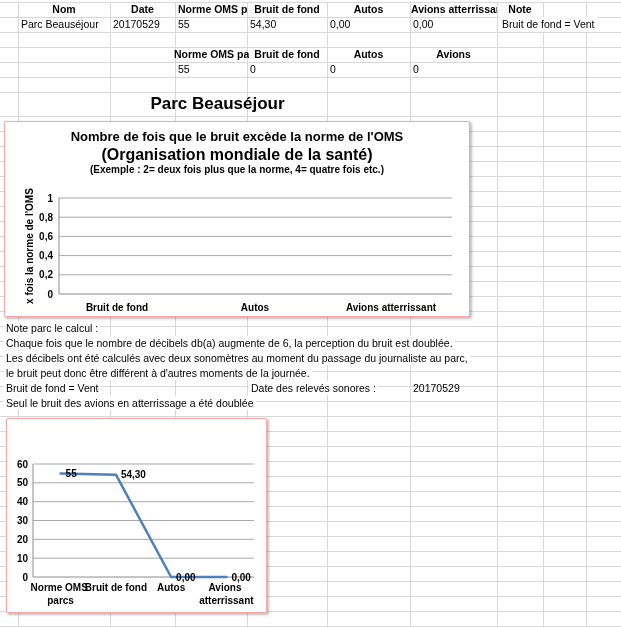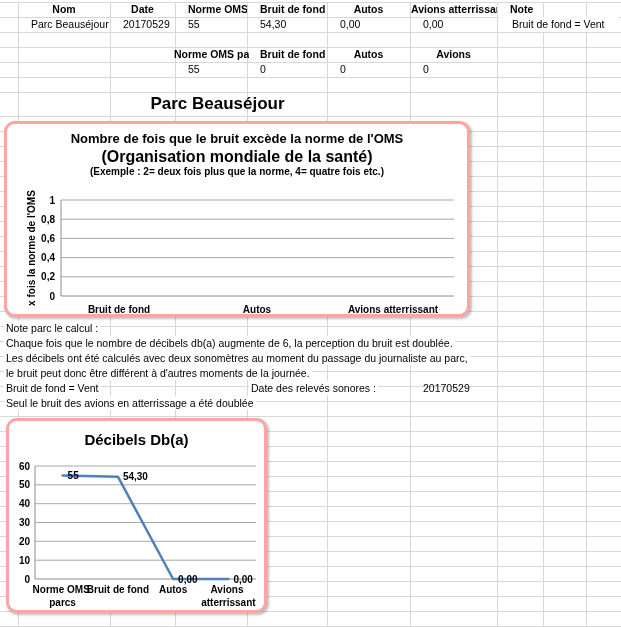--- a/index.html
+++ b/index.html
@@ -16,28 +16,28 @@
   }
   
   .gridlayer{position:absolute;left:0;width:621px;pointer-events:none;}
   .grid-top{top:2px;height:91px;border-top:1px solid var(--sheet-grid);
     background:repeating-linear-gradient(to bottom,transparent 0,transparent 14px,var(--sheet-grid) 14px,var(--sheet-grid) 15px);}
   .grid-bottom{top:116px;height:511px;border-top:1px solid var(--sheet-grid);
     background:repeating-linear-gradient(to bottom,transparent 0,transparent 14px,var(--sheet-grid) 14px,var(--sheet-grid) 15px);}
   .vline{position:absolute;top:2px;height:624px;width:1px;background:var(--sheet-grid);pointer-events:none;}
   
   .cell{position:absolute;height:15px;line-height:15px;font-size:10.5px;
-    overflow:hidden;white-space:nowrap;padding:0 13px;}
+    overflow:hidden;white-space:nowrap;padding:0 3px;}
   .b{font-weight:bold}.c{text-align:center}.r{}.w{background:#fff;width:max-content;}
   .sheet-title{position:absolute;left:110px;top:92px;width:215px;height:24px;line-height:24px;
     text-align:center;font-weight:bold;font-size:17px;white-space:nowrap;}
   .note{position:absolute;left:4px;height:14px;line-height:14px;font-size:10.5px;
     white-space:nowrap;background:#fff;padding:0 2px;}
   
-  .chartbox{position:absolute;background:#fff;border:3px solid #fca5a5;border-radius:11px;
+  .chartbox{position:absolute;background:#fff;border:1px solid #fca5a5;border-radius:2px;
     box-shadow:1.5px 1.5px 2.5px rgba(0,0,0,0.25);}
   .chart1{left:4px;top:121px;width:466px;height:196px;}
   .chart2{left:6px;top:418px;width:261px;height:195px;}
   .ct{position:absolute;left:0;width:100%;text-align:center;font-weight:bold;white-space:nowrap;}
   .c1t1{top:7px;font-size:13px;}
   .c1t2{top:24px;font-size:16px;}
   .c1t3{top:42px;font-size:10px;}
   .c2t{top:10px;font-size:15px;}
   .plotsvg{position:absolute;left:0;top:0;}
   text{fill:#000;}
@@ -121,21 +121,20 @@
 <div class="note" style="top:321px">Note parc le calcul :</div>
 <div class="note" style="top:336px">Chaque fois que le nombre de décibels db(a) augmente de 6, la perception du bruit est doublée.</div>
 <div class="note" style="top:351px">Les décibels ont été calculés avec deux sonomètres au moment du passage du journaliste au parc,</div>
 <div class="note" style="top:366px">le bruit peut donc être différent à d'autres moments de la journée.</div>
 <div class="note" style="top:381px">Bruit de fond = Vent</div>
 <div class="note" style="left:249px;top:381px">Date des relevés sonores :</div>
 <div class="cell r" style="left:410px;top:381px;width:84px">20170529</div>
 <div class="note" style="top:396px">Seul le bruit des avions en atterrissage a été doublée</div>
 
 <div class="chartbox chart2">
-  <div class="ct c2t">Décibels Db(a)</div>
   <svg class="plotsvg" width="259" height="193" viewBox="0 0 259 193">
 
     <line x1="26" y1="45" x2="247" y2="45" stroke="#a9a9a9" stroke-width="1"></line>
     <line x1="26" y1="63.8" x2="247" y2="63.8" stroke="#a9a9a9" stroke-width="1"></line>
     <line x1="26" y1="82.7" x2="247" y2="82.7" stroke="#a9a9a9" stroke-width="1"></line>
     <line x1="26" y1="101.5" x2="247" y2="101.5" stroke="#a9a9a9" stroke-width="1"></line>
     <line x1="26" y1="120.3" x2="247" y2="120.3" stroke="#a9a9a9" stroke-width="1"></line>
     <line x1="26" y1="139.2" x2="247" y2="139.2" stroke="#a9a9a9" stroke-width="1"></line>
     <line x1="26" y1="158" x2="247" y2="158" stroke="#8c8c8c" stroke-width="1"></line>
     <line x1="26" y1="45" x2="26" y2="158" stroke="#8c8c8c" stroke-width="1"></line>

